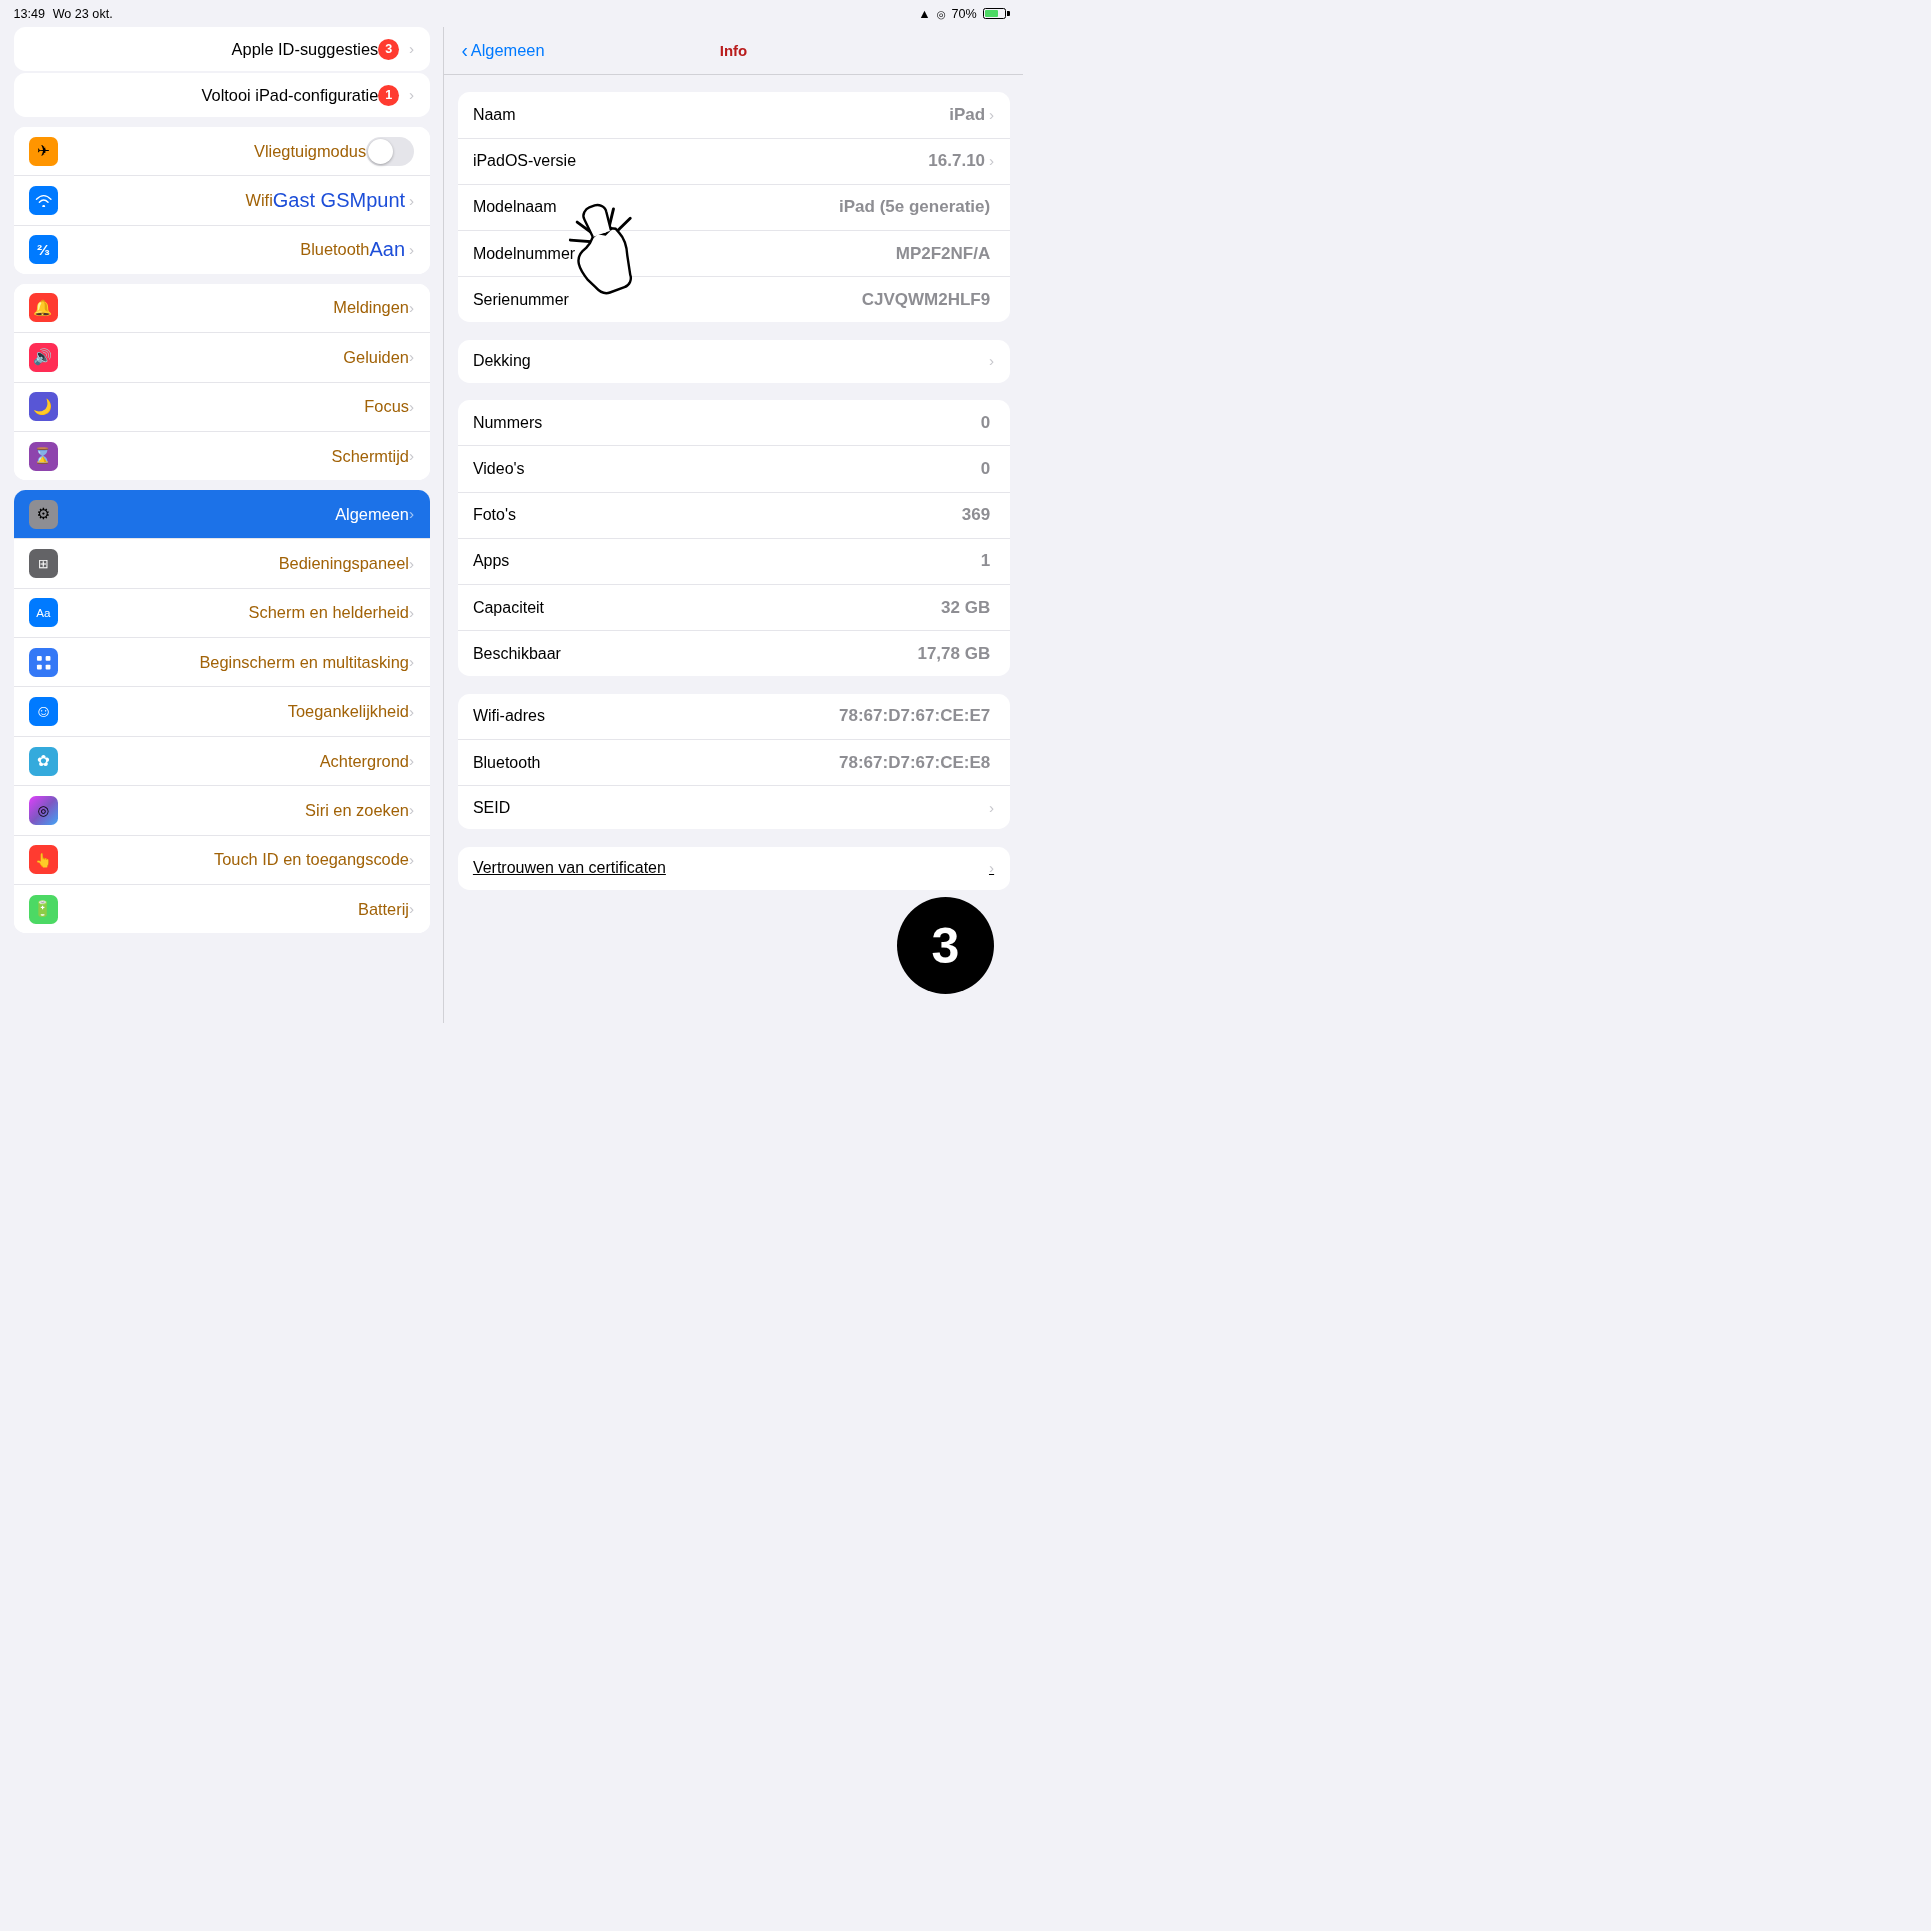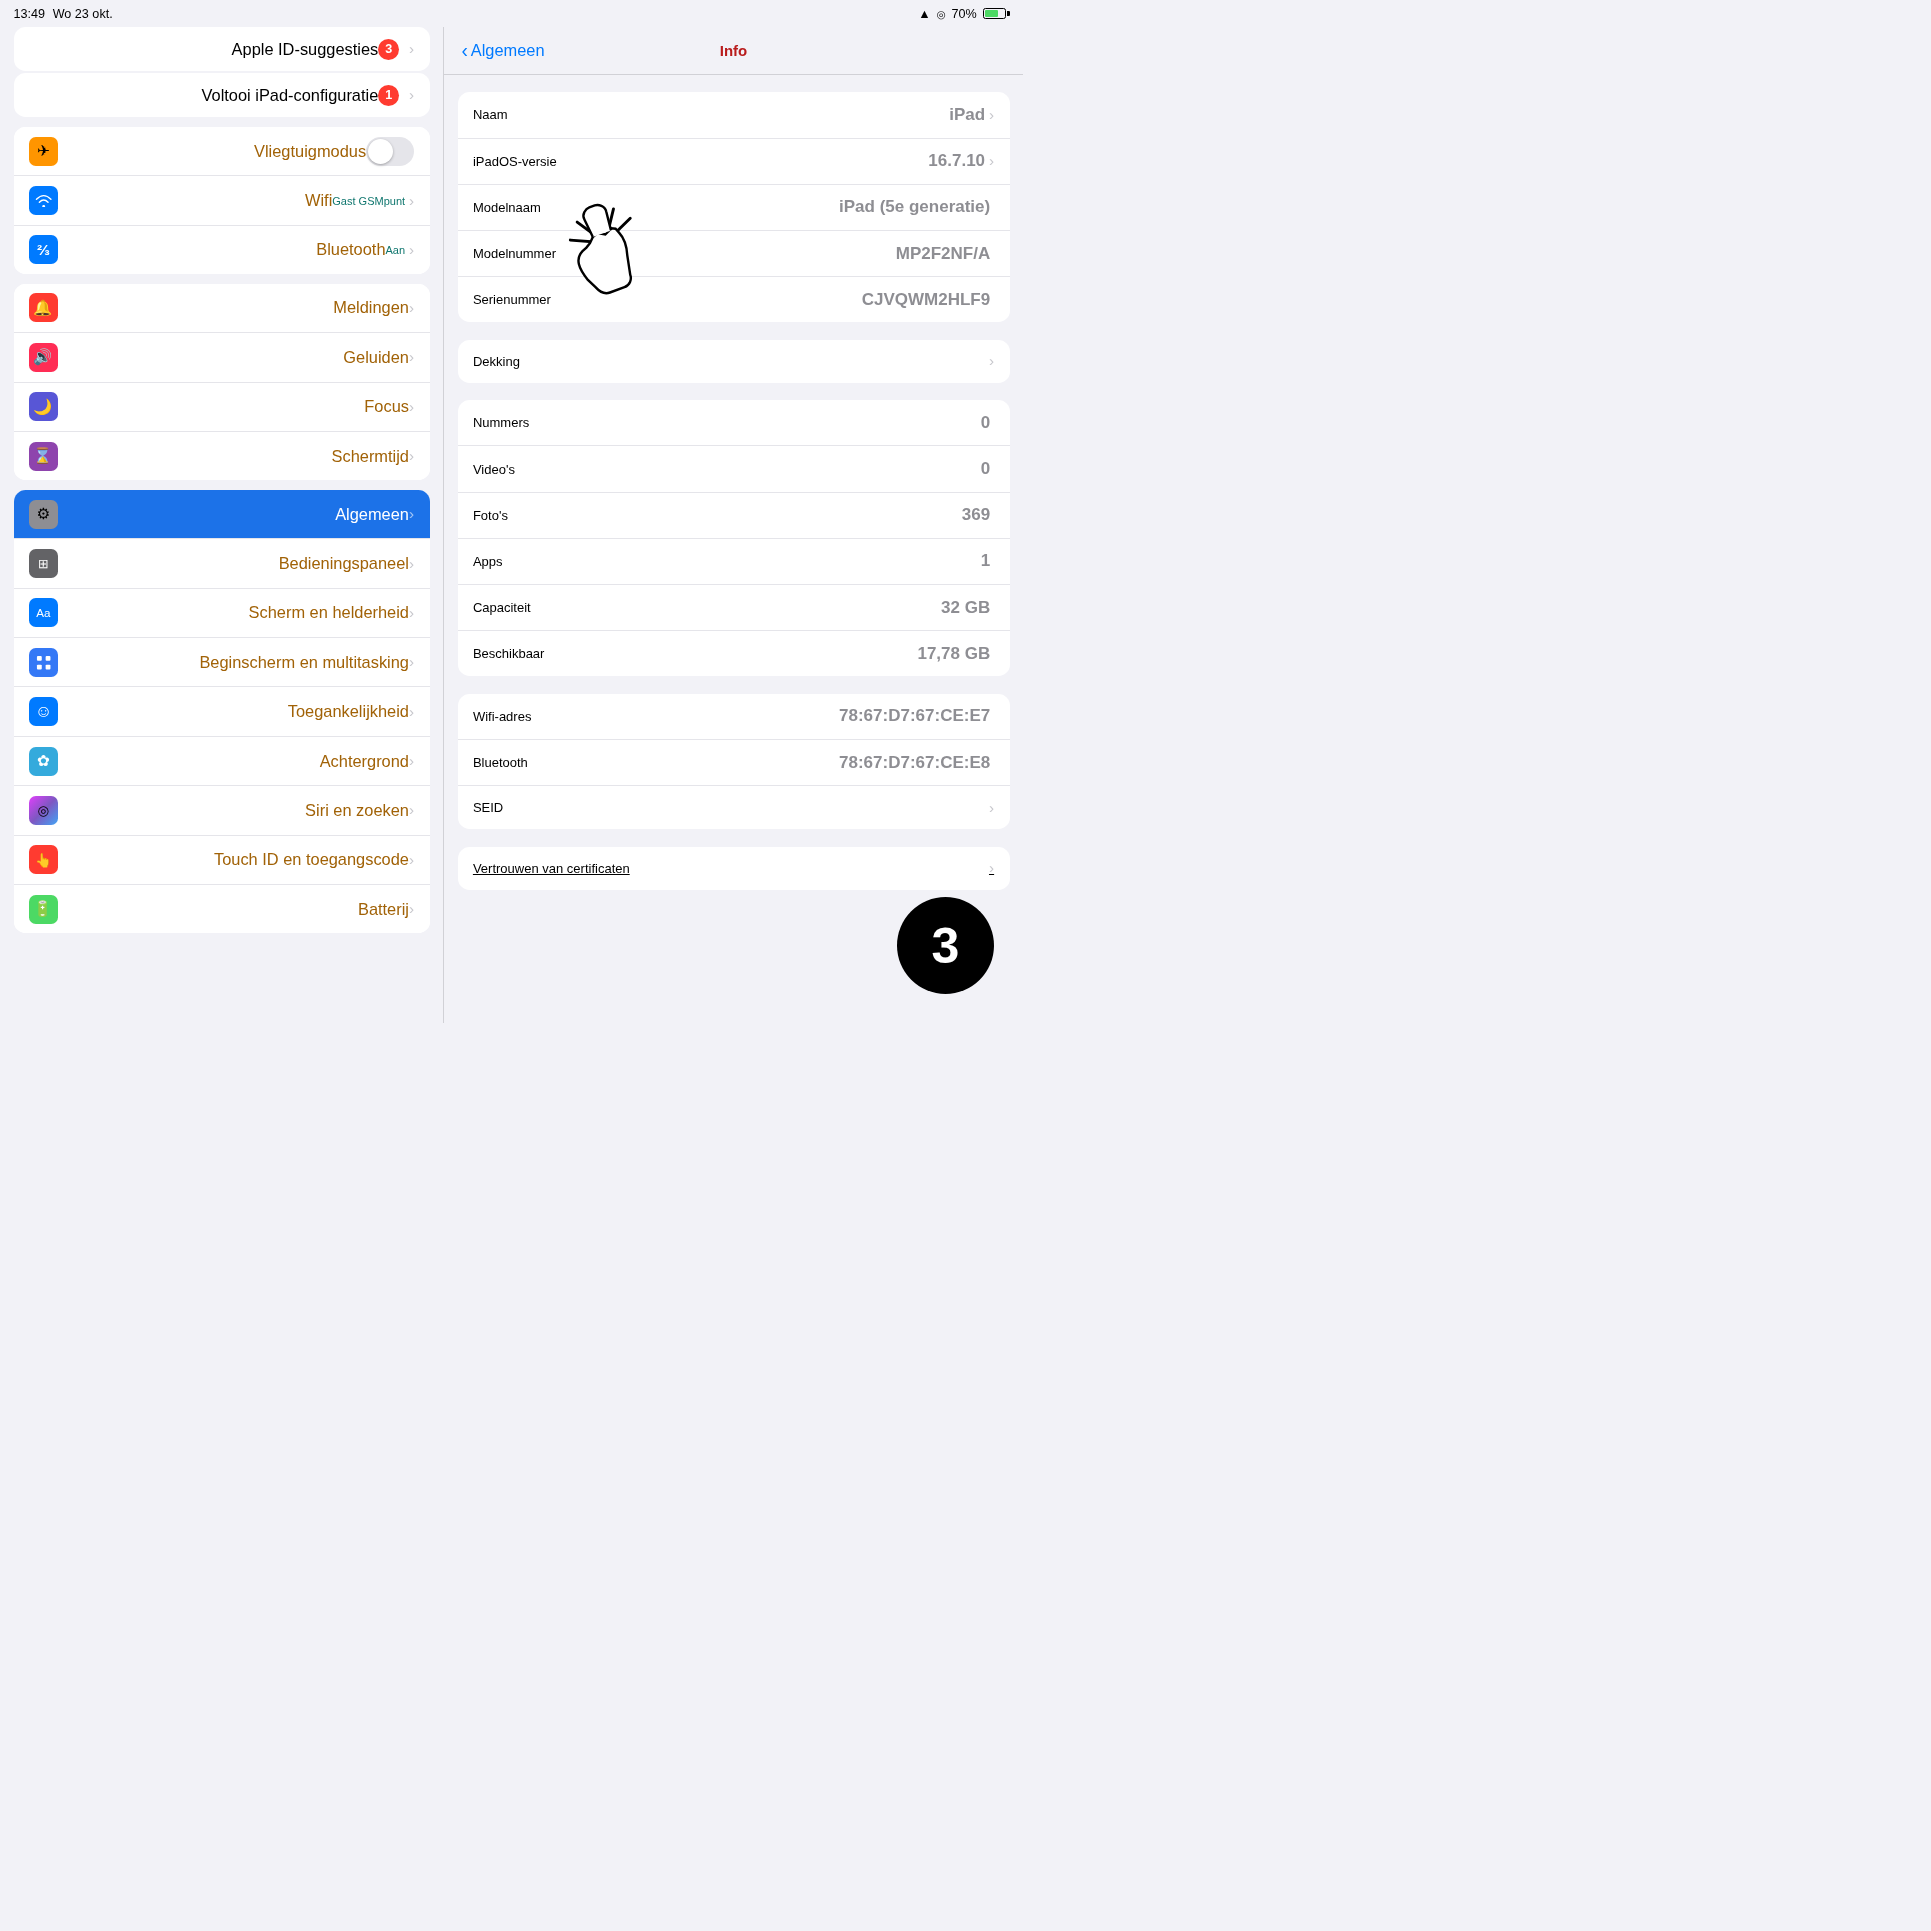--- a/index.html
+++ b/index.html
@@ -120,22 +120,22 @@
       font-size: 15.4px;
       flex-shrink: 0;
     }
 
     .setting-label {
       font-size: 16.4px;
       color: #a16207;
       flex: 1;
     }
     .setting-value {
-      font-size: 11px;
-      color: #0f766e;
+      font-size: 20px;
+      color: #1d4ed8;
       margin-right: 3.9px;
     }
     .setting-chevron {
       color: #c7c7cc;
       font-size: 15.4px;
     }
 
     
     .toggle {
       width: 48px; height: 29px;
@@ -206,21 +206,21 @@
 
     .info-row {
       display: flex;
       align-items: center;
       padding: 12.6px 15.4px;
       border-bottom: 1px solid #e5e5ea;
     }
     .info-row:last-child { border-bottom: none; }
 
     .info-label {
-      font-size: 13px;
+      font-size: 16px;
       color: #000;
       flex: 1;
     }
     .info-value {
       font-size: 17px;
       color: #8e8e93;
       margin-right: 3.9px;
       font-weight: bold;
     }
     .info-chevron {

